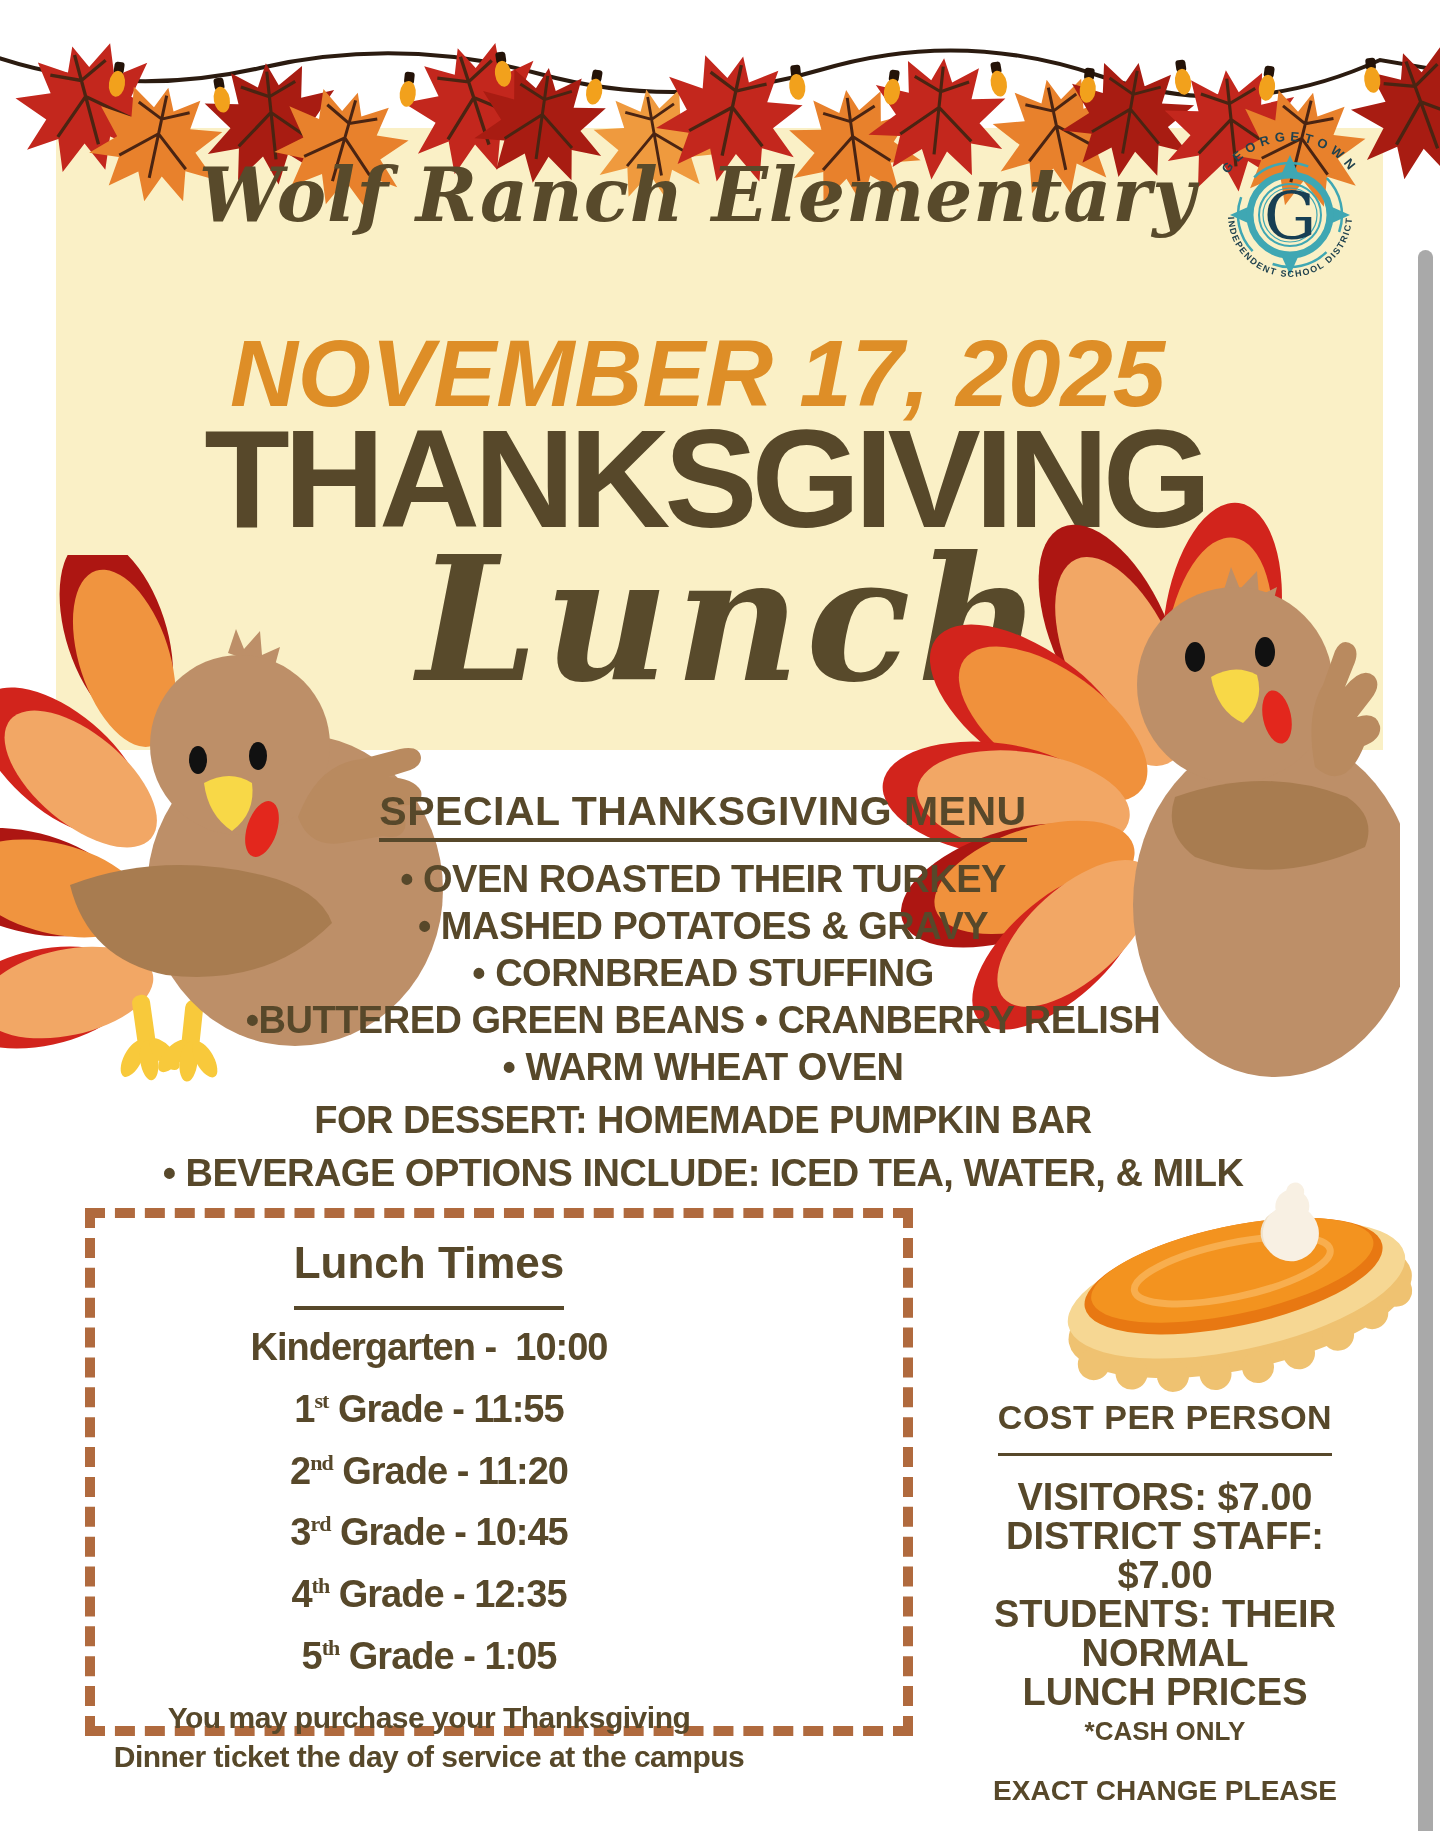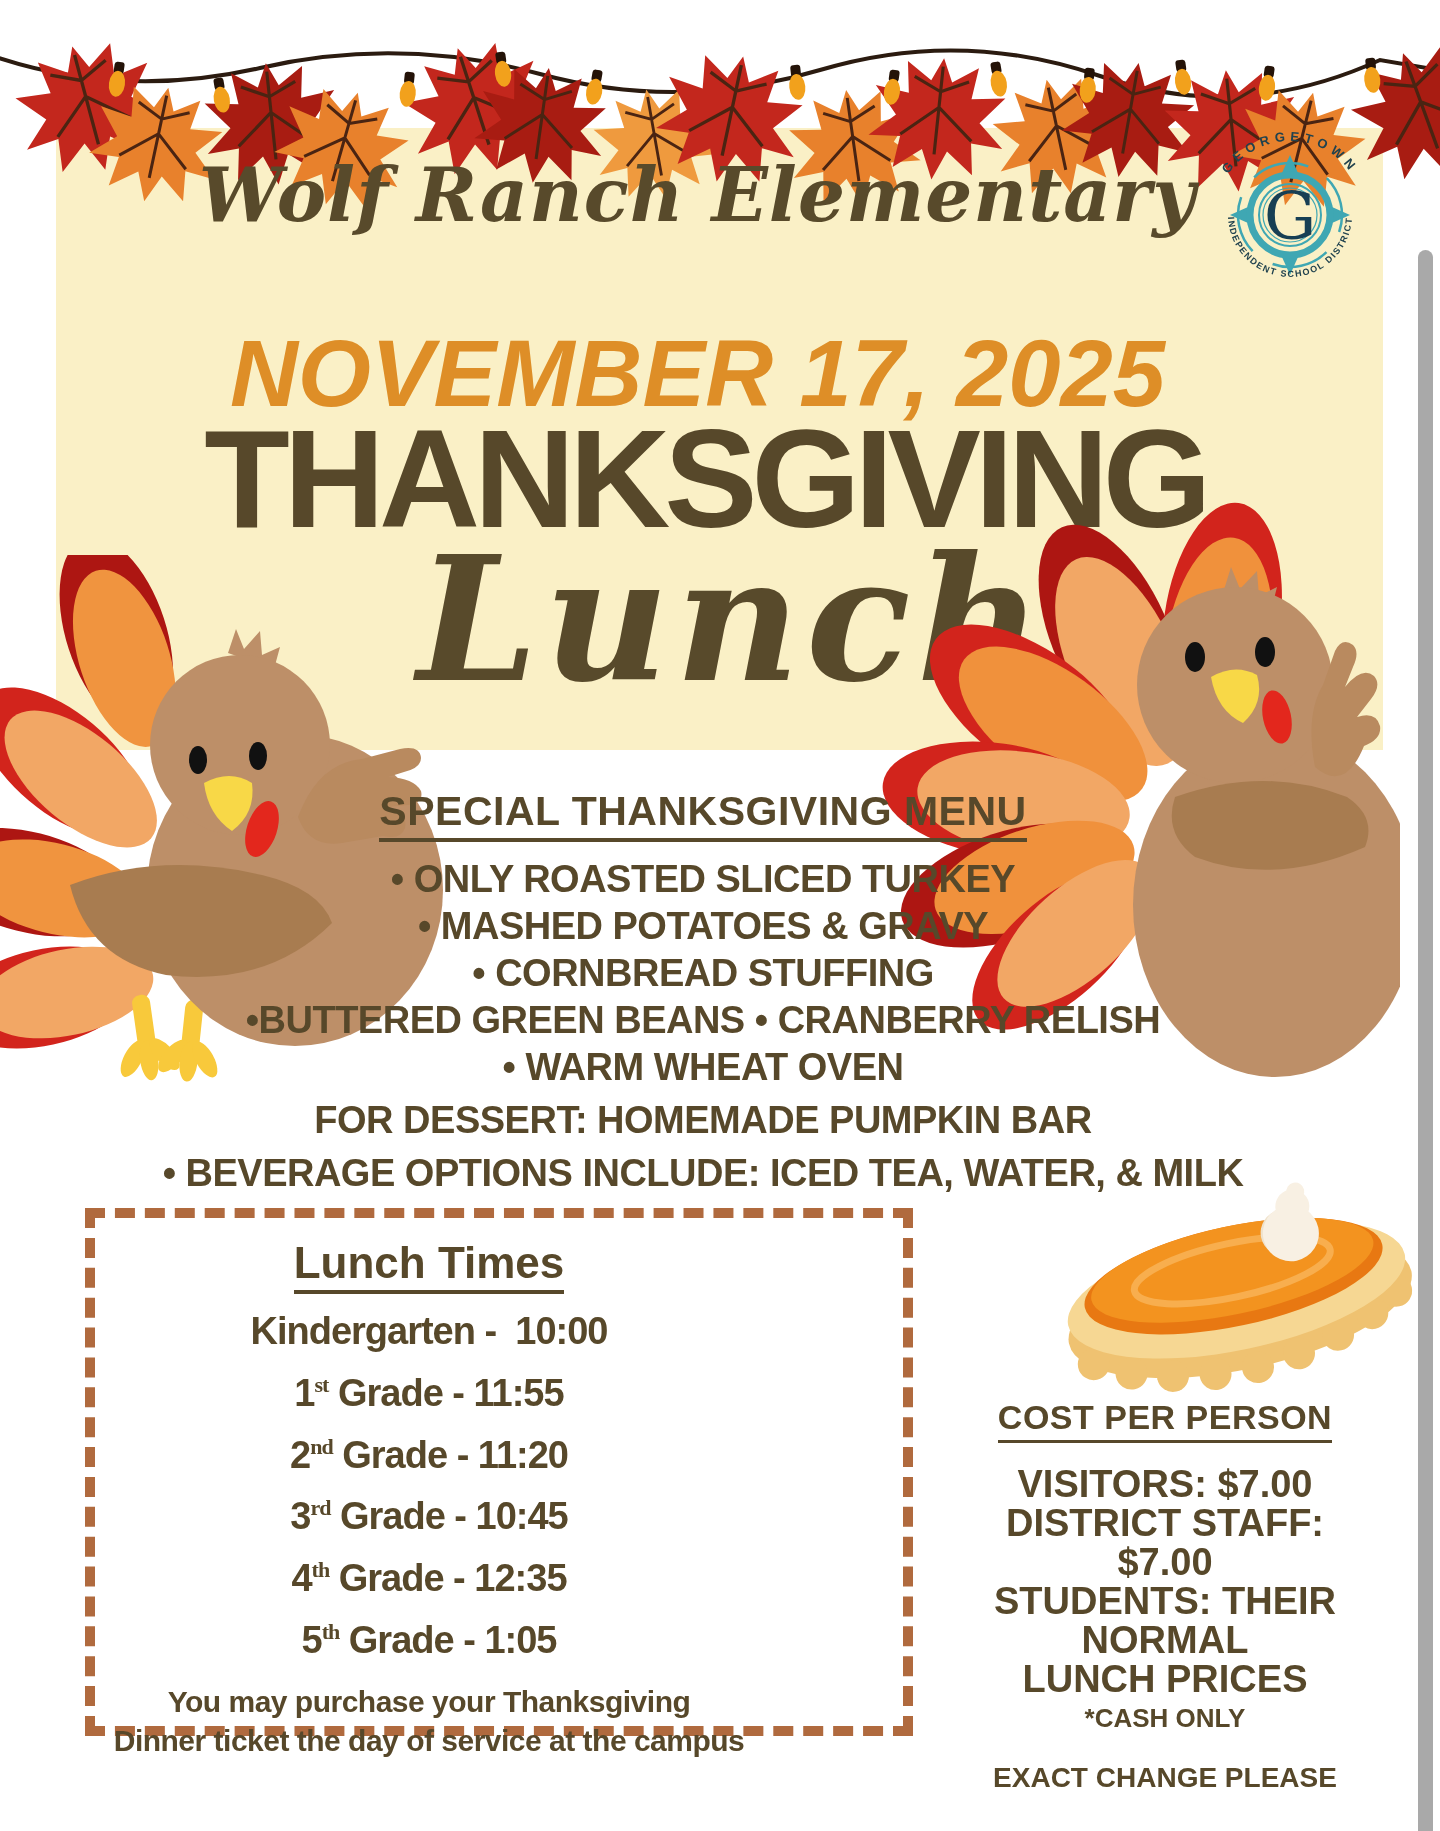--- a/index.html
+++ b/index.html
@@ -18,29 +18,29 @@
     font-weight:bold;font-size:172px;color:var(--script_brown,#584A2B);letter-spacing:6px;}
   .menu-wrap{left:103px;top:788px;width:1200px;color:var(--text_brown,#57482A);}
   .menu-heading{font-size:41px;font-weight:700;display:inline-block;
     border-bottom:4px solid currentColor;padding-bottom:3px;letter-spacing:0.5px;}
   .menu-item{font-size:38px;font-weight:700;line-height:47px;letter-spacing:-0.5px;}
   .menu-item:first-child{margin-top:14px;}
   .menu-item.gap{margin-top:6px;}
   .lunch-box{left:85px;top:1208px;width:828px;height:528px;border:10px dashed var(--box_border,#B06A3E);
     box-sizing:border-box;text-align:center;padding-right:140px;color:var(--text_brown,#57482A);}
   .lunch-heading{margin-top:20px;font-size:44px;font-weight:700;display:inline-block;
-    border-bottom:4px solid currentColor;padding-bottom:2px;}
+    border-bottom:4px solid currentColor;padding-bottom:18px;}
   .lunch-rows{margin-top:10px;}
   .lunch-row{font-size:38px;font-weight:700;line-height:54px;letter-spacing:-1px;}
   .lunch-row sup{font-size:22px;font-family:Liberation Serif, serif;}
   .lunch-row .rest{white-space:pre;}
   .lunch-note{margin-top:16px;font-size:30px;font-weight:700;line-height:39px;letter-spacing:-0.5px;}
   .cost-wrap{left:980px;top:1398px;width:370px;text-align:center;color:var(--text_brown,#57482A);}
   .cost-heading{font-size:34px;font-weight:700;display:inline-block;
-    border-bottom:3px solid currentColor;padding-bottom:3px;letter-spacing:0.5px;}
+    border-bottom:3px solid currentColor;padding-bottom:16px;letter-spacing:0.5px;}
   .cost-line{font-size:38px;font-weight:700;line-height:39px;}
   .cost-lines{margin-top:22px;}
   .cash-note{font-size:26px;font-weight:700;margin-top:4px;}
   .exact-change{font-size:28px;font-weight:700;margin-top:28px;}
   .scroll-thumb{left:1418px;top:250px;width:15px;height:1590px;border-radius:8px;
     background:var(--scrollbar,#A9A9A9);}
 </style>
 </head>
 <body>
 
@@ -203,21 +203,21 @@
              Q500,378 470,352 Z" fill="#B98A5F"></path>
     <ellipse cx="350" cy="242" rx="10" ry="15" fill="#111"></ellipse>
     <ellipse cx="420" cy="237" rx="10" ry="15" fill="#111"></ellipse>
     <path d="M366,262 q24,-14 46,-2 q8,28 -14,48 q-26,-12 -32,-46 z" fill="#F8D847"></path>
     <ellipse cx="432" cy="302" rx="14" ry="27" fill="#E3271D" transform="rotate(-12 432 302)"></ellipse>
   </svg>
 
   <div class="abs menu-wrap center-text">
     <div class="menu-heading">SPECIAL THANKSGIVING MENU</div>
     <div id="menu-list">
-        <div class="menu-item">• ONLY ROASTED SLICED TURKEY</div>
+        <div class="menu-item">• OVEN ROASTED THEIR TURKEY</div>
         <div class="menu-item">• MASHED POTATOES &amp; GRAVY</div>
         <div class="menu-item">• CORNBREAD STUFFING</div>
         <div class="menu-item">•BUTTERED GREEN BEANS • CRANBERRY RELISH</div>
         <div class="menu-item">• WARM WHEAT OVEN</div>
         <div class="menu-item gap">FOR DESSERT: HOMEMADE PUMPKIN BAR</div>
         <div class="menu-item gap">• BEVERAGE OPTIONS INCLUDE: ICED TEA, WATER, &amp; MILK</div>
       </div>
   </div>
 
   <svg class="abs" style="left:1035px;top:1158px" width="400" height="250" viewBox="0 0 400 250">

